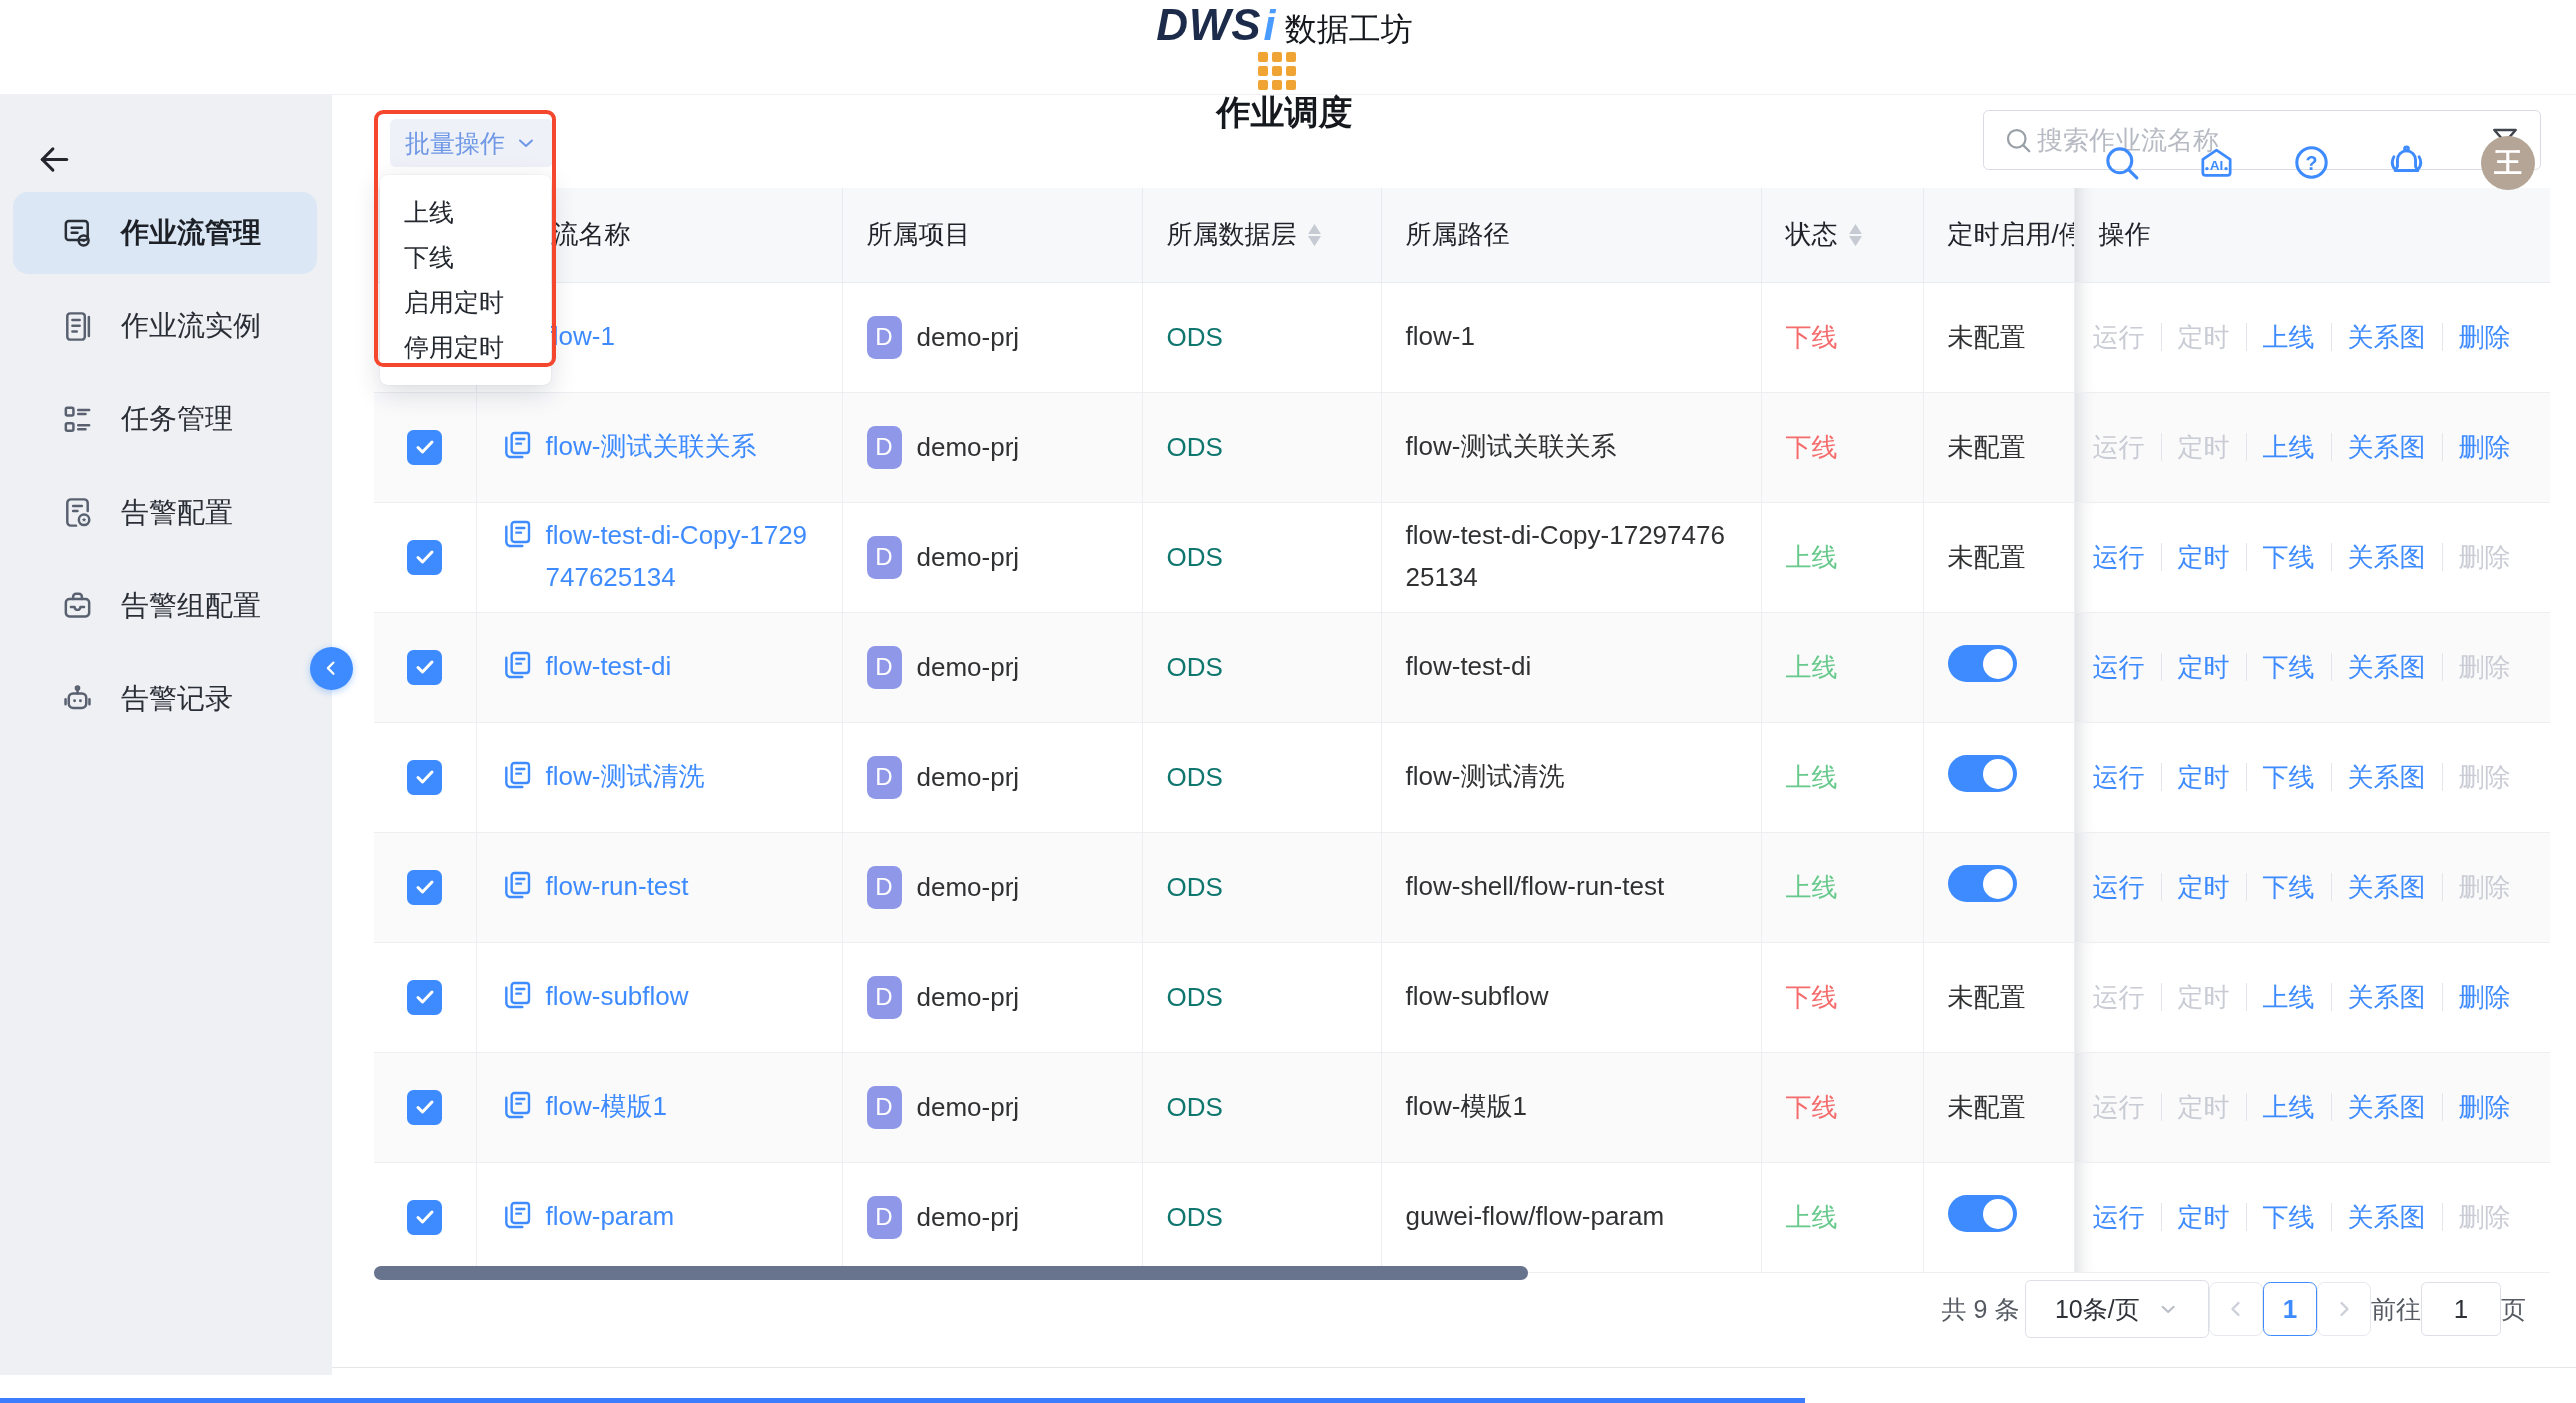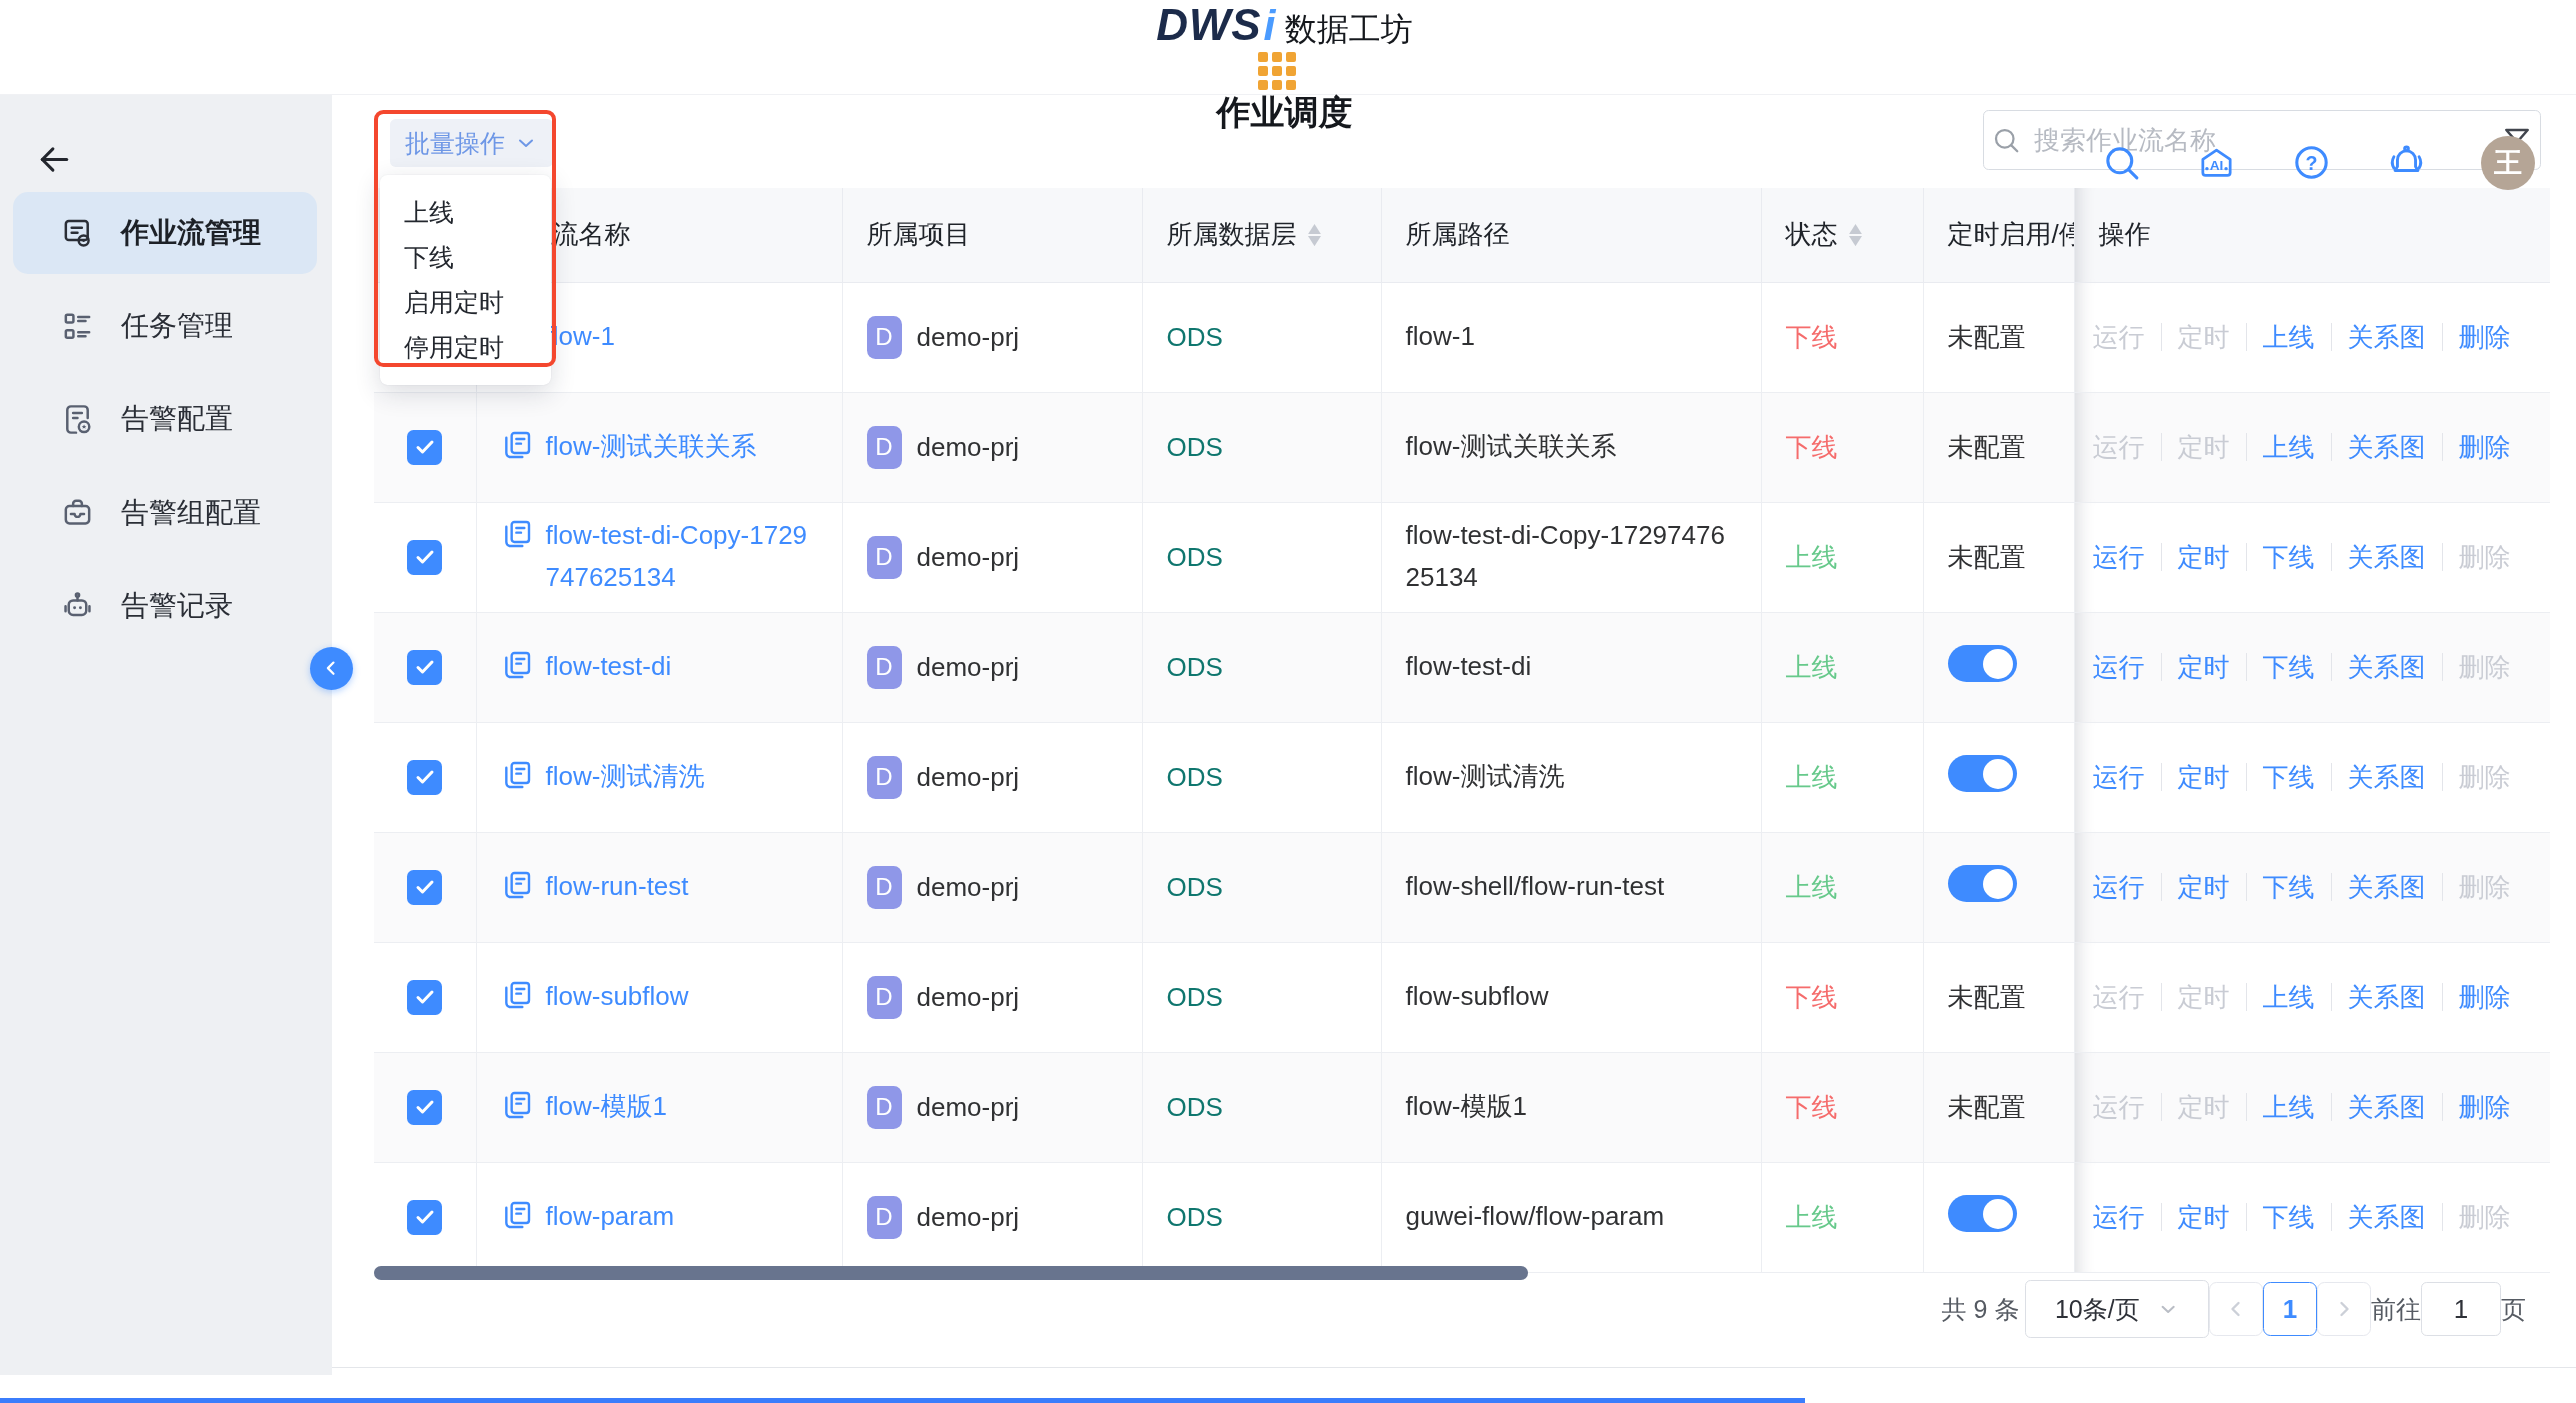--- a/index.html
+++ b/index.html
@@ -49,21 +49,21 @@
     font-size:25px; color:#6e97e6; cursor:pointer; font-family:inherit; }
   .batch-btn svg { width:24px; height:24px; }
   .dropdown-panel { position:absolute; left:48px; top:80px; width:171px; z-index:20;
     background:#fff; border-radius:7.4px; padding:15px 0;
     box-shadow:0 7.4px 26px rgba(30,40,60,.16), 0 0 1.9px rgba(30,40,60,.08); }
   .dd-item { height:45px; line-height:45px; padding-left:24px; font-size:25px; color:#23272e; cursor:pointer; white-space:nowrap; }
   .anno-box { position:absolute; left:42px; top:15px; width:182px; height:257px; z-index:40;
     border:4.7px solid #f4472e; border-radius:9.3px; pointer-events:none; }
 
   .search-box { position:absolute; right:35px; top:15px; width:558px; height:60px;
-    border:1.9px solid #d8dce2; border-radius:5.6px; display:flex; align-items:center; padding:0 7px; gap:13px; background:#fff; }
+    border:1.9px solid #d8dce2; border-radius:5.6px; display:flex; align-items:center; padding:0 19px; gap:4px; background:#fff; }
   .search-box svg.mag { width:30px; height:30px; color:#9aa0a8; flex:0 0 auto; }
   .search-input { border:none; outline:none; flex:1; font-size:26px; color:#2e3138; font-family:inherit; background:transparent; }
   .search-input::placeholder { color:#b6bac2; }
   .filter-btn { width:32px; height:32px; color:#41454d; cursor:pointer; flex:0 0 auto; }
   .filter-btn svg { width:32px; height:32px; }
 
   
   .table-wrap { margin:93px 26px 0 42px; }
   table { width:2176px; border-collapse:collapse; table-layout:fixed; font-size:26px; color:#303133; }
   col.c-check { width:102px; } col.c-name { width:366px; } col.c-project { width:300px; }
@@ -196,20 +196,30 @@
           <div class="nav-item active">
             <span class="nav-ic">
               <svg viewBox="0 0 24 24" fill="none" stroke="currentColor" stroke-width="1.7" stroke-linecap="round" stroke-linejoin="round">
                 <rect x="4" y="3.5" width="15" height="13" rx="2"></rect>
                 <path d="M8 8h7M8 11.5h4"></path>
                 <circle cx="16.2" cy="16.8" r="3.4"></circle>
                 <circle cx="16.2" cy="16.8" r="1" fill="currentColor" stroke="none"></circle>
               </svg>
             </span>
             <span>作业流管理</span>
+          </div>
+          <div class="nav-item">
+            <span class="nav-ic">
+              <svg viewBox="0 0 24 24" fill="none" stroke="currentColor" stroke-width="1.7" stroke-linecap="round" stroke-linejoin="round">
+                <rect x="5" y="3" width="12" height="18" rx="2"></rect>
+                <path d="M8.5 7.5h5M8.5 11.5h5M8.5 15.5h3"></path>
+                <path d="M19.8 5.5v13"></path>
+              </svg>
+            </span>
+            <span>作业流实例</span>
           </div>
           <div class="nav-item">
             <span class="nav-ic">
               <svg viewBox="0 0 24 24" fill="none" stroke="currentColor" stroke-width="1.7" stroke-linecap="round" stroke-linejoin="round">
                 <rect x="4" y="4" width="5.2" height="5.2" rx="1"></rect>
                 <rect x="4" y="14.5" width="5.2" height="5.2" rx="1"></rect>
                 <path d="M12.5 5.5H20M12.5 8.2h5M12.5 16h7.5M12.5 18.7h5"></path>
               </svg>
             </span>
             <span>任务管理</span>

